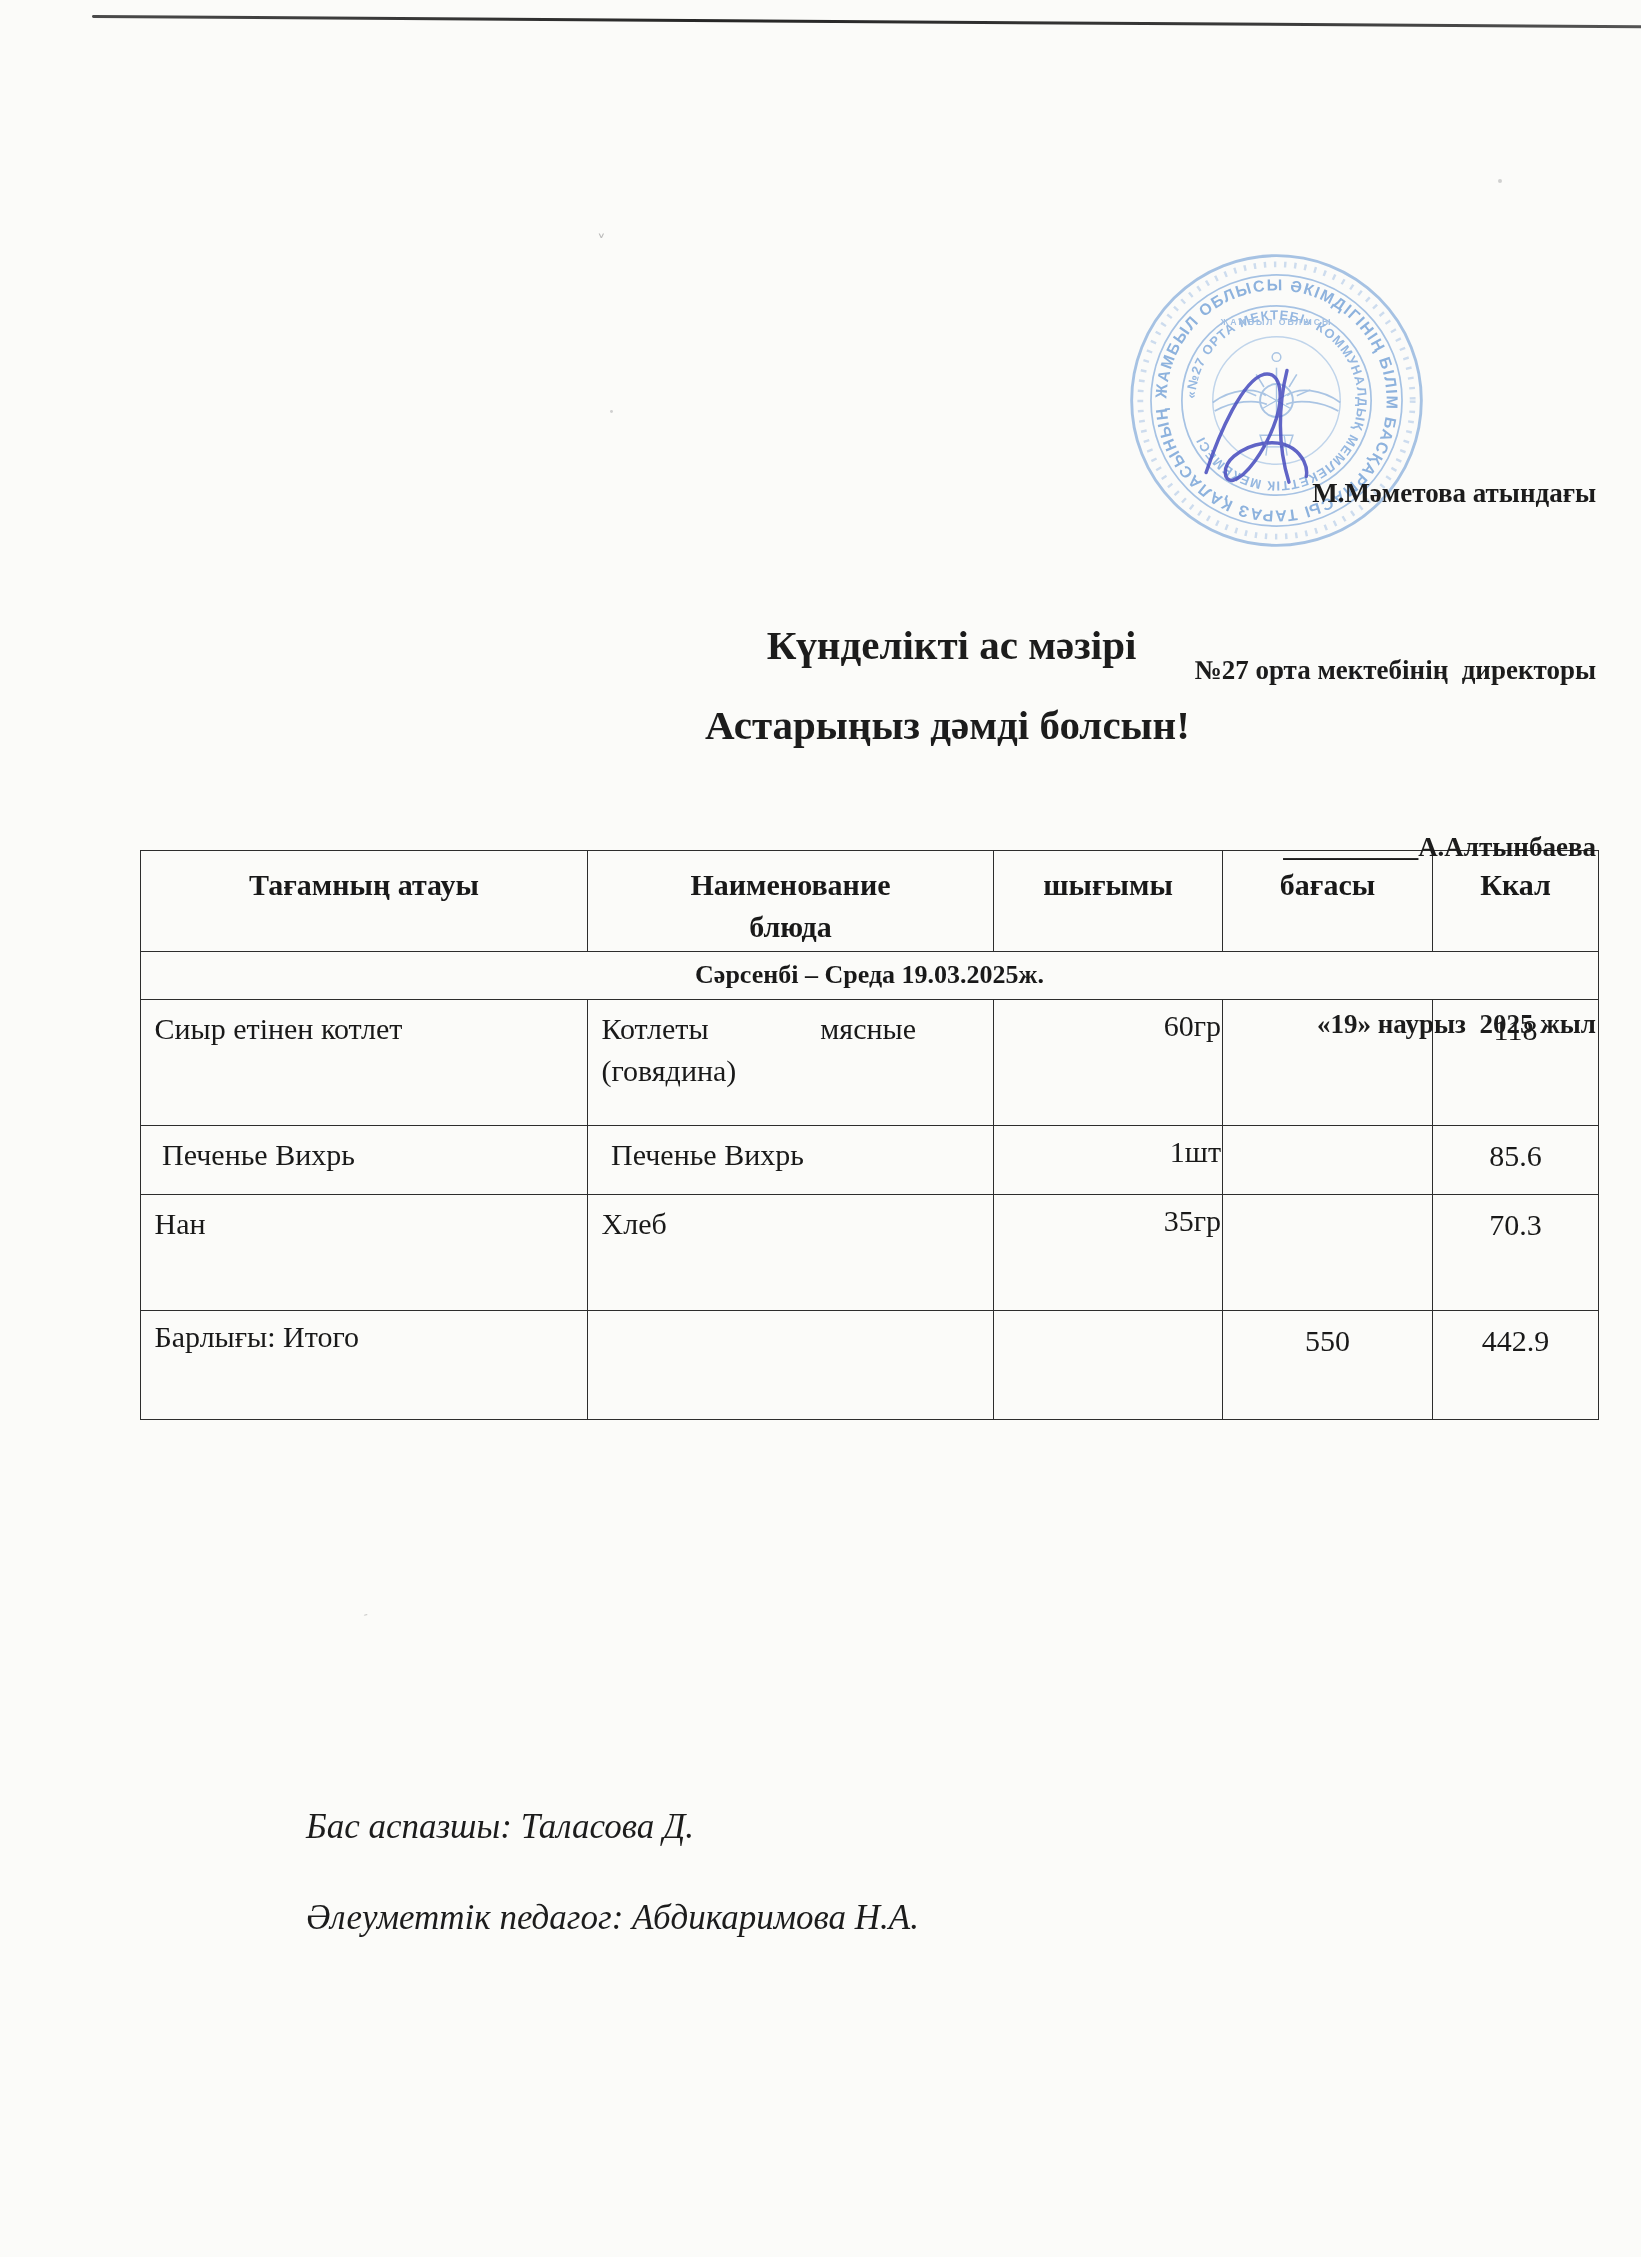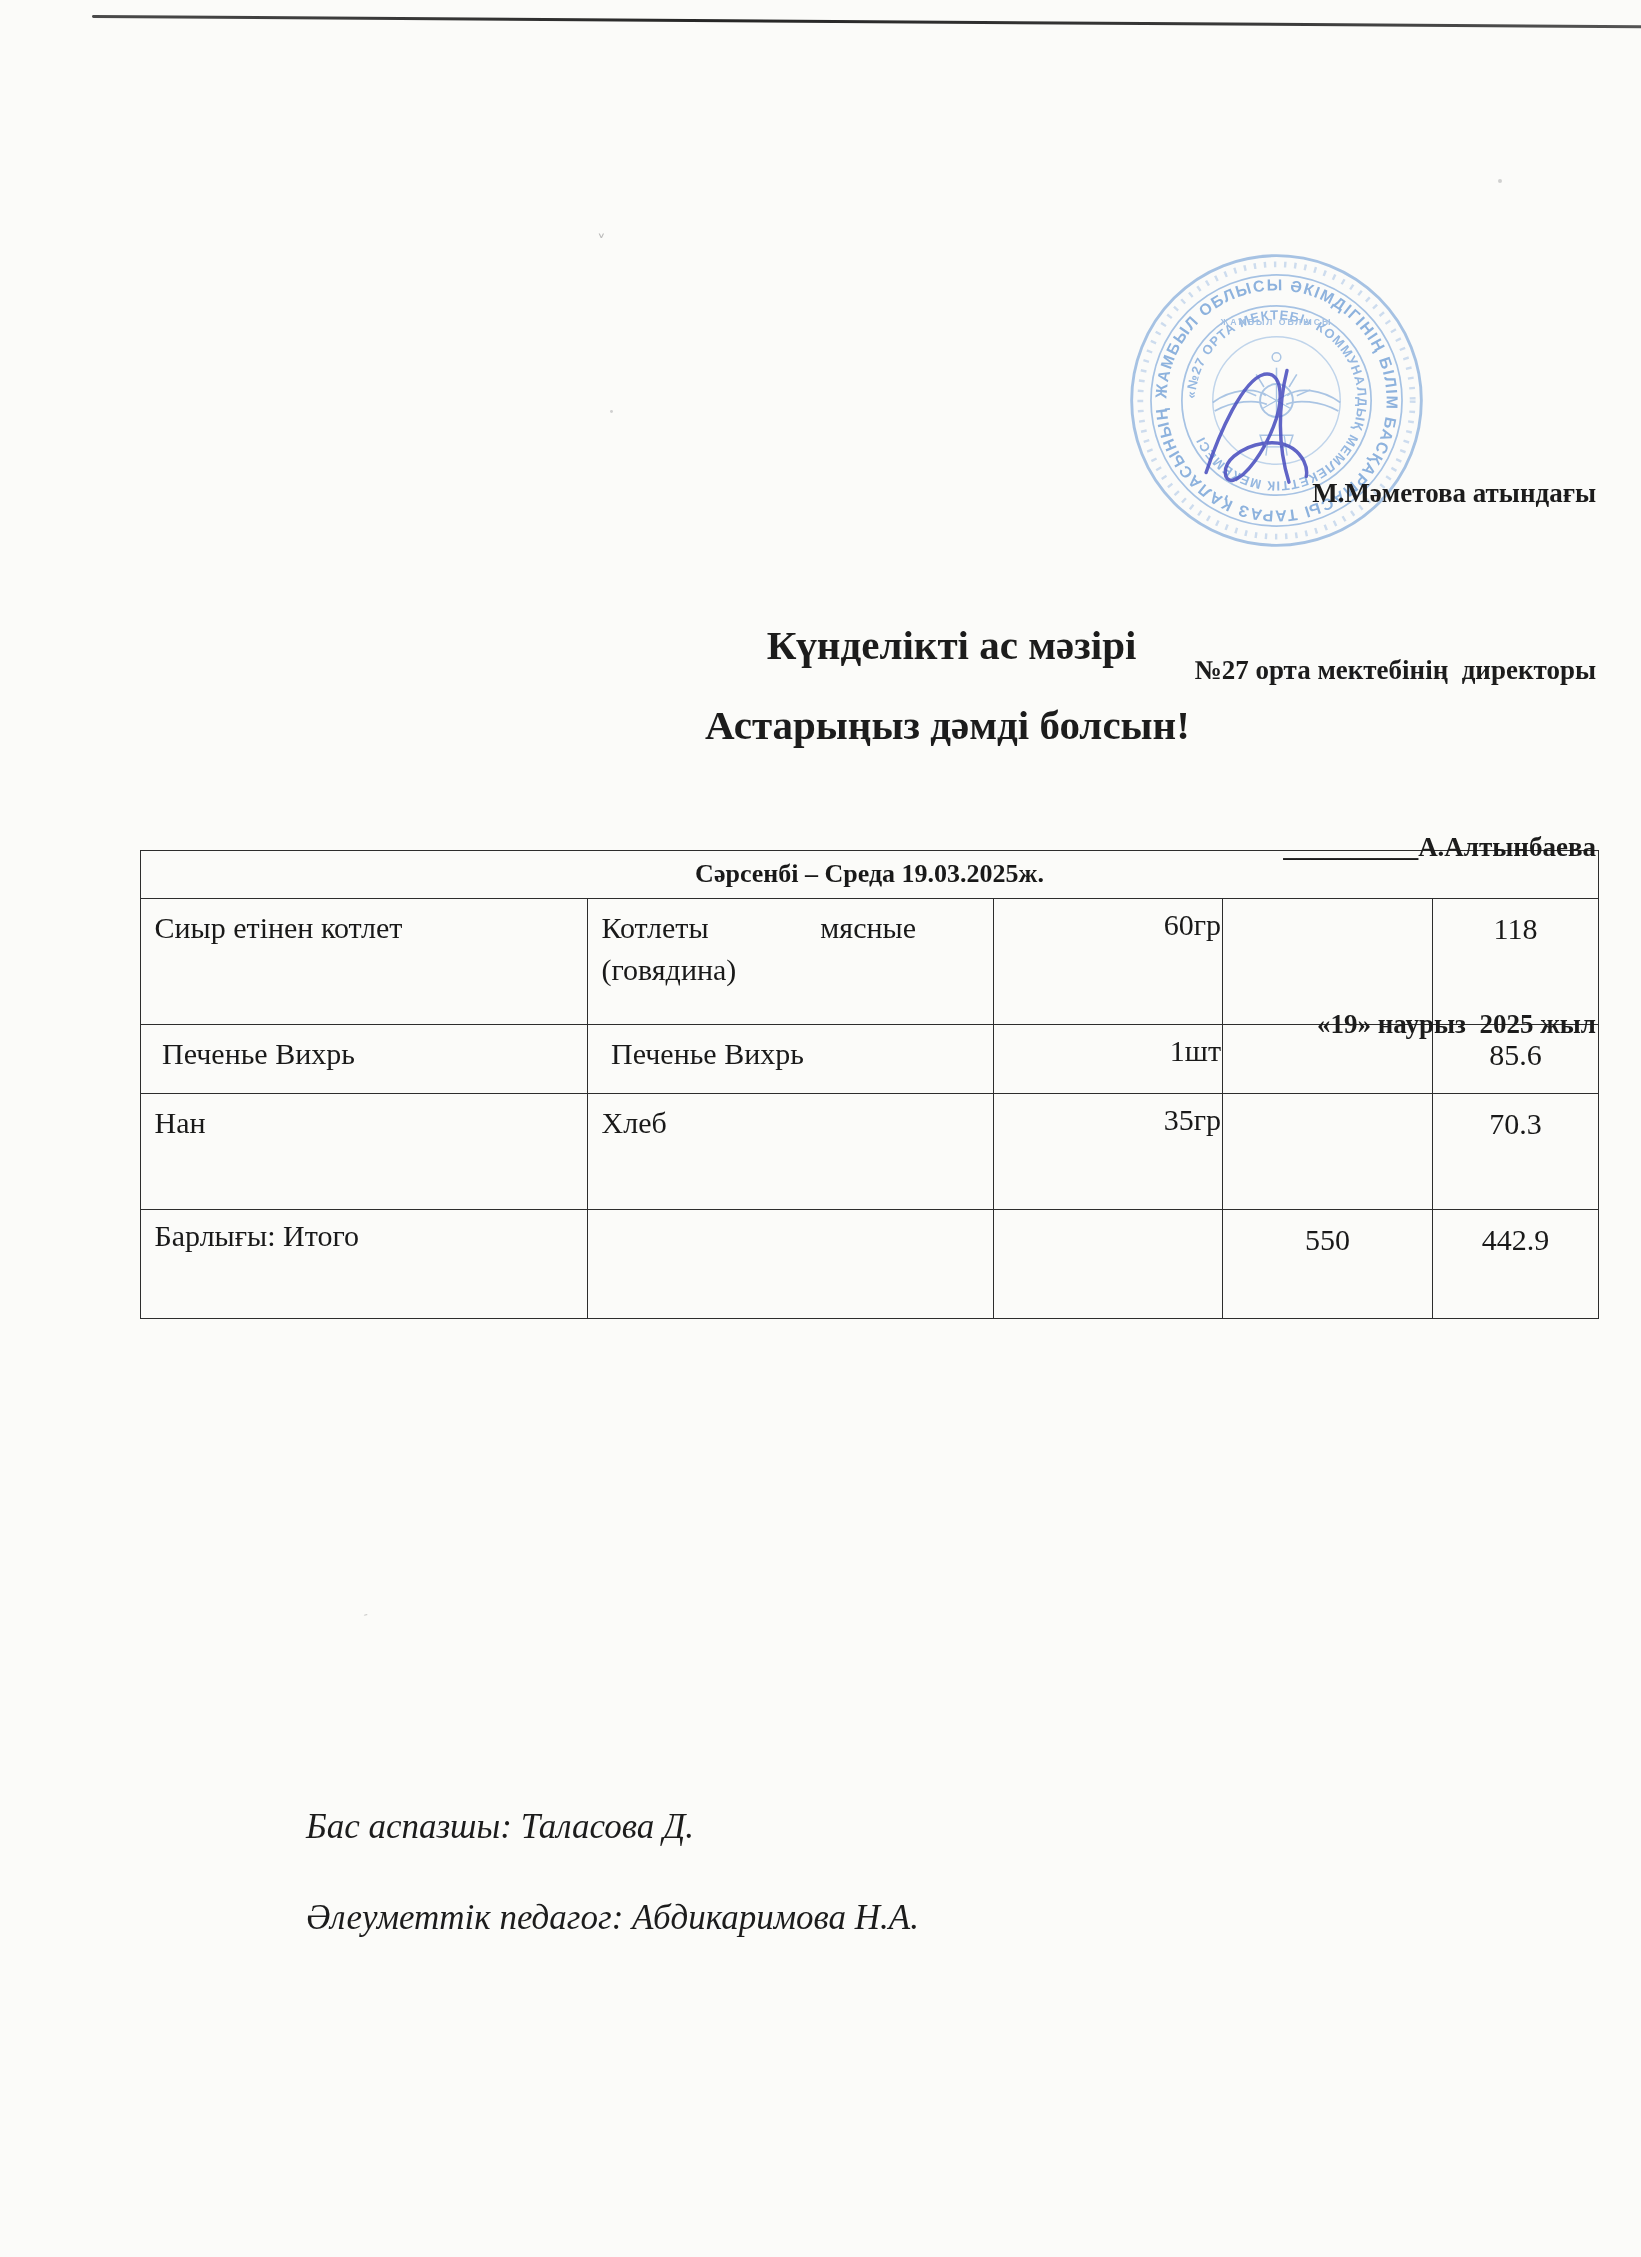--- a/index.html
+++ b/index.html
@@ -133,20 +133,29 @@
 
 <table class="menu">
   <colgroup>
       <col class="c1">
       <col class="c2">
       <col class="c3">
       <col class="c4">
       <col class="c5">
     </colgroup>
   <tbody>
+      <tr class="hdr">
+    <th>Тағамның атауы</th>
+    <th>
+          <span class="wrapblock">Наименование блюда</span>
+        </th>
+    <th>шығымы</th>
+    <th>бағасы</th>
+    <th>Ккал</th>
+  </tr>
   <tr class="dayrow">
     <td colspan="5">Сәрсенбі – Среда 19.03.2025ж.</td>
   </tr>
   <tr class="r1">
     <td class="name-kk">Сиыр етінен котлет</td>
     <td class="name-ru">Котлеты мясные (говядина)</td>
     <td class="portion">60гр</td>
     <td class="price"></td>
     <td class="kcal">118</td>
   </tr>

